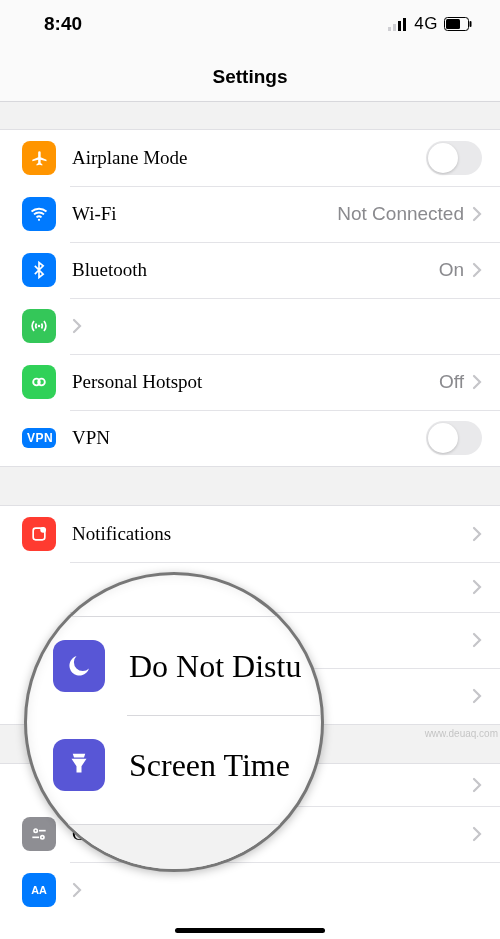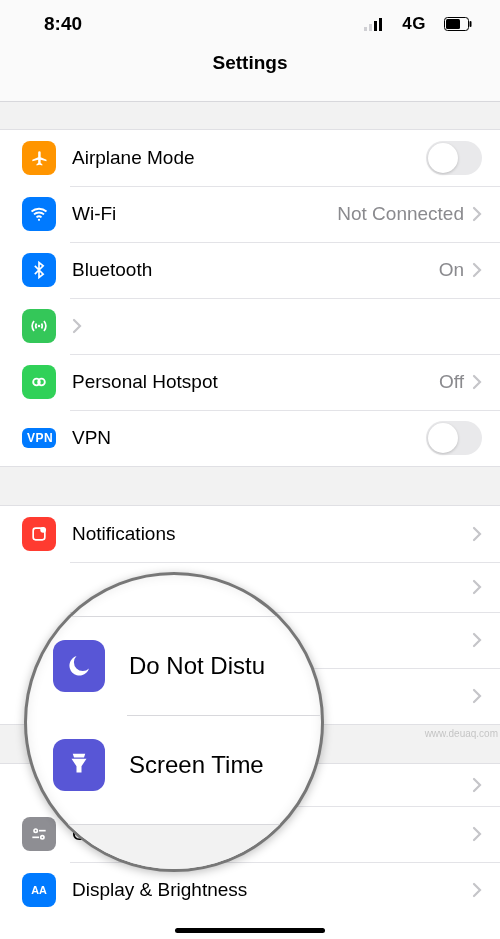--- a/index.html
+++ b/index.html
@@ -16,27 +16,27 @@
   .status-bar {
     height: 48px;
     display: flex;
     align-items: center;
     justify-content: space-between;
     padding: 0 28px 0 44px;
     background: #fafafa;
     font-size: 19px;
     font-weight: 600;
   }
-  .status-right { display: flex; align-items: center; gap: 18px; font-weight: 700; }
+  .status-right { display: flex; align-items: center; gap: 6px; font-weight: 400; }
   .status-right .net { font-size: 17px; letter-spacing: 0.5px; }
 
   .title-bar {
     height: 54px;
     display: flex;
-    align-items: flex-start;
+    align-items: center;
     justify-content: center;
     font-size: 19px;
     font-weight: 600;
     background: #fafafa;
     border-bottom: 1px solid #d8d8dc;
     padding-top: 4px;
   }
 
   .group-gap {
     height: 40px;
@@ -83,21 +83,21 @@
     background: #007aff;
     color: #fff;
     font-size: 12px;
     font-weight: 700;
     letter-spacing: 0.5px;
     border-radius: 6px;
     padding: 3px 5px;
     width: 34px;
     text-align: center;
   }
-  .row-label { font-size: 19px; flex: 1; }
+  .row-label { font-size: 19px; flex: 1; font-family: Liberation Serif, serif; }
   .row-value { font-size: 19px; color: #8a8a8e; margin-right: 8px; }
   .chevron {
     width: 10px; height: 16px;
     color: #c5c5c9;
     flex: 0 0 10px;
   }
   .chevron svg { width: 10px; height: 16px; display: block; }
   .toggle {
     width: 56px; height: 34px;
     border-radius: 17px;
@@ -134,21 +134,21 @@
     padding: 0 18px 0 26px;
     height: 98px;
   }
   .mag-row .icon {
     width: 52px; height: 52px;
     border-radius: 12px;
     flex: 0 0 52px;
     margin-right: 24px;
   }
   .mag-row .icon svg { width: 30px; height: 30px; }
-  .mag-row .row-label { font-size: 24px; }
+  .mag-row .row-label { font-size: 32px; }
   .mag-sep { height: 1px; background: #d8d8dc; margin-left: 100px; }
   .mag-top-partial {
     height: 42px;
     border-bottom: 1px solid #d8d8dc;
   }
   .mag-bottom-gap {
     height: 60px;
     background: #f2f2f2;
     border-top: 1px solid #d8d8dc;
     margin-top: 10px;
@@ -364,21 +364,20 @@
         </svg>
       </span>
   </div>
 
   <div class="row">
     <div class="icon ic-blue">
       <svg viewBox="0 0 24 24" fill="#fff">
           <text x="12" y="17" text-anchor="middle" font-size="13" font-weight="700" fill="#fff">AA</text>
         </svg>
     </div>
-    <span class="row-label">Display &amp; Brightness</span>
     <span class="chevron">
         <svg viewBox="0 0 10 16">
           <path d="M2 2l6 6-6 6" fill="none" stroke="currentColor" stroke-width="2.2" stroke-linecap="round"></path>
         </svg>
       </span>
   </div>
 
   <div class="home-indicator"></div>
 
   <div class="magnifier">

